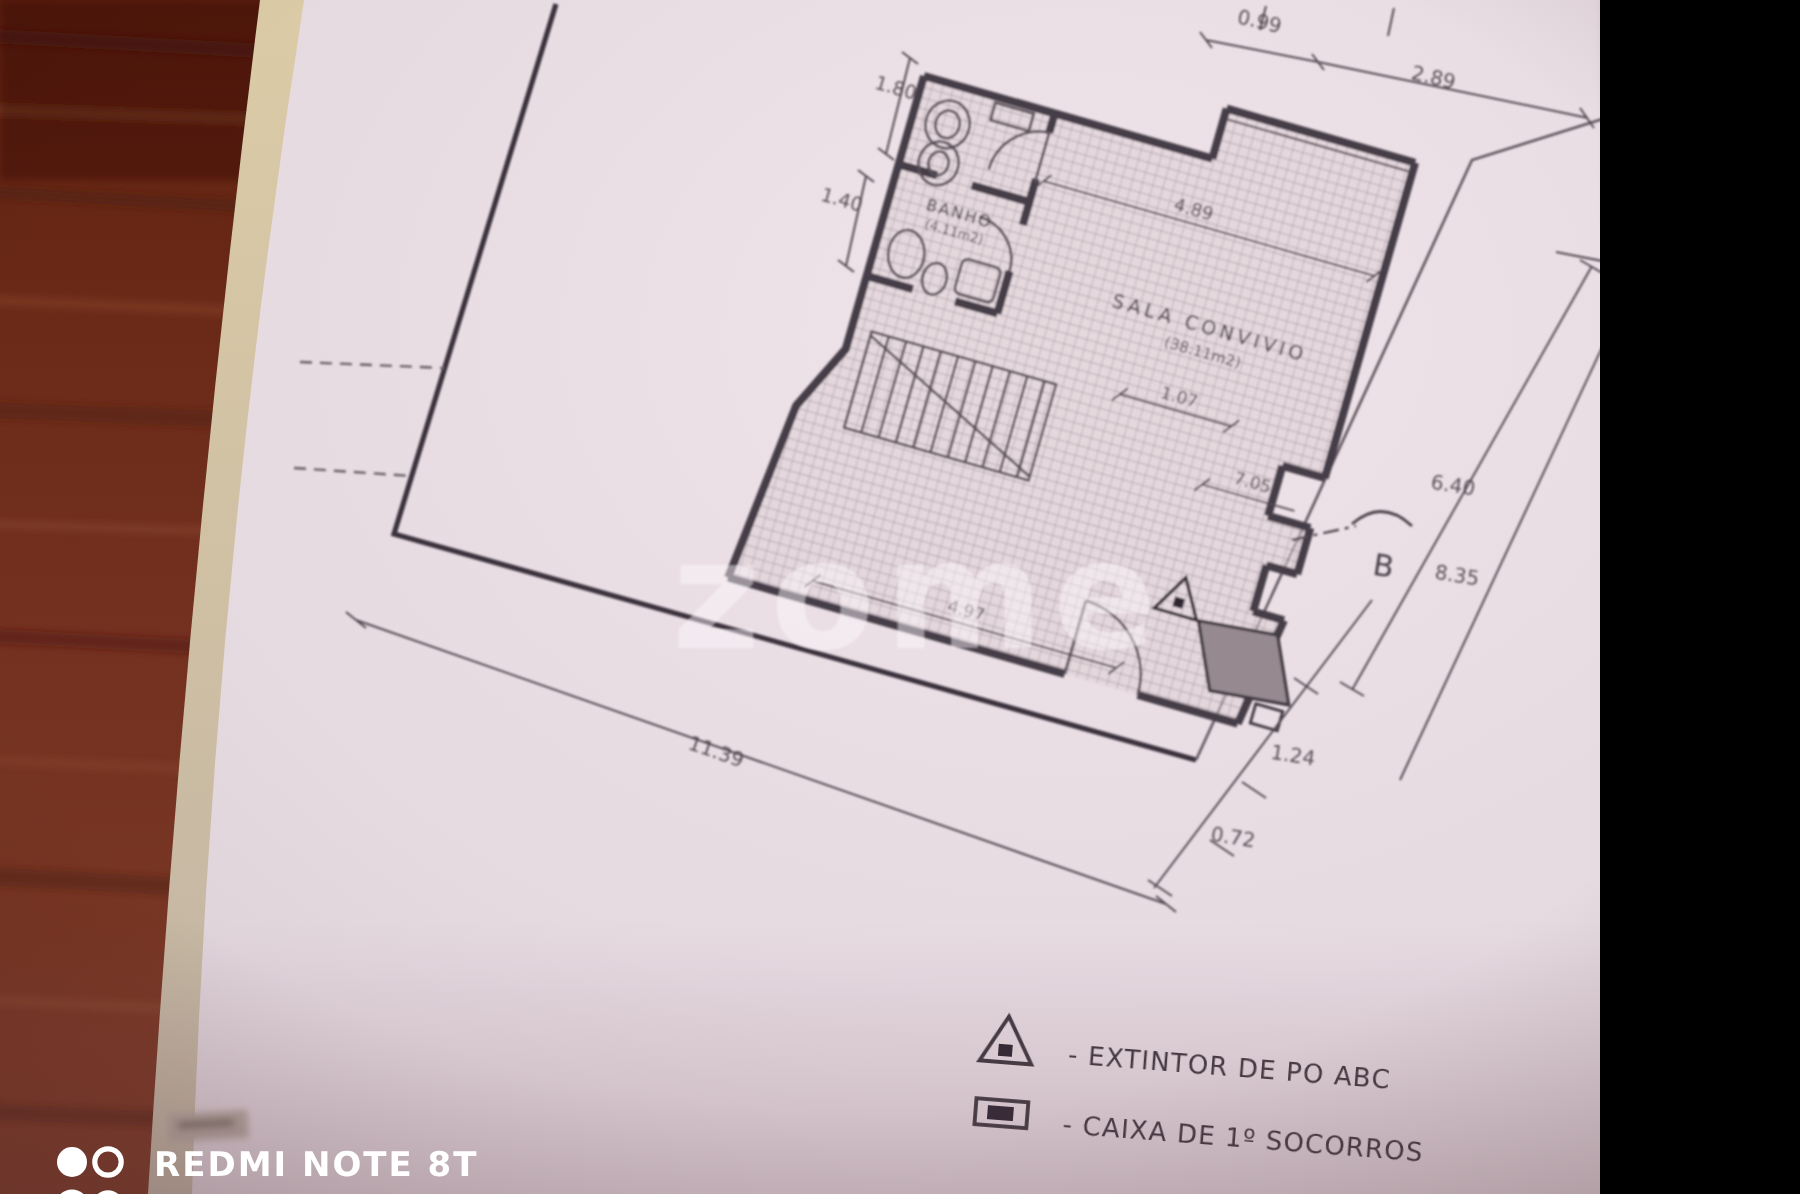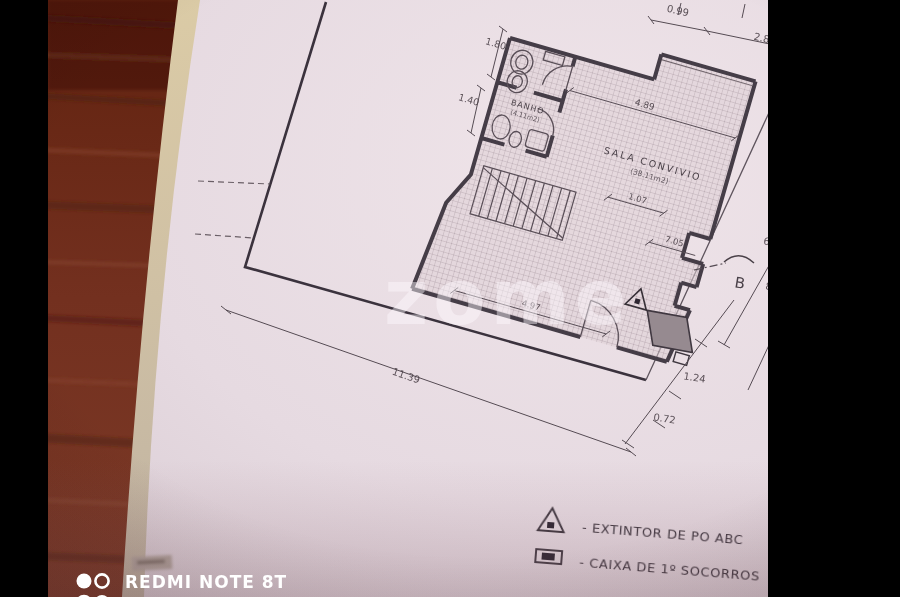--- a/index.html
+++ b/index.html
@@ -1,16 +1,16 @@
 <!DOCTYPE html>
 <html><head>
 <meta charset="utf-8">
 <style>
   html,body{margin:0;padding:0;background:#000;}
-  .scene{position:relative;width:720px;height:597px;overflow:hidden;font-family:"DejaVu Sans",sans-serif;margin-left:48px;}
+  .scene{position:relative;width:800px;height:597px;overflow:hidden;font-family:"DejaVu Sans",sans-serif;}
   svg{display:block;}
   text{font-family:"DejaVu Sans",sans-serif;}
   .ink{fill:#4a4148;}
   .dimtxt{fill:#4f454c;opacity:.92;}
 </style>
 </head>
 <body>
 
 <div class="scene">
 <svg width="900" height="597" viewBox="0 0 900 597">

